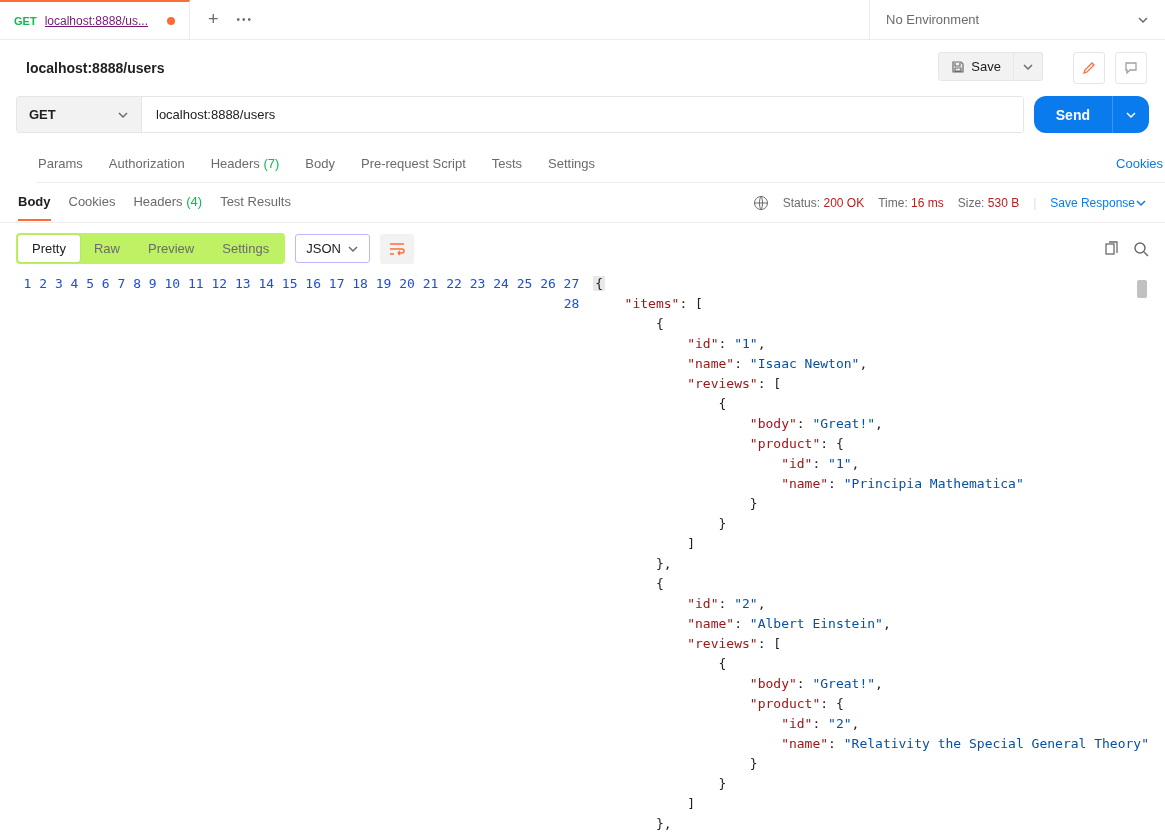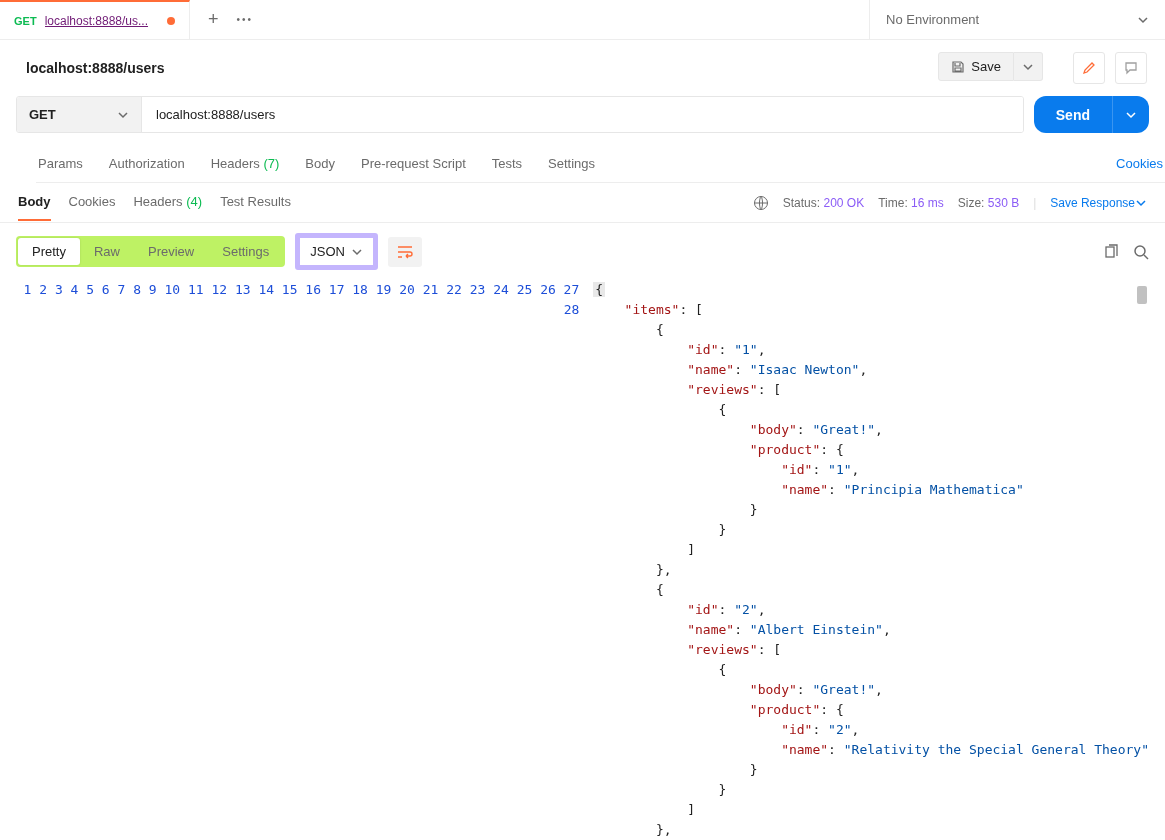--- a/index.html
+++ b/index.html
@@ -31,28 +31,28 @@
 .req-tabs { display: flex; padding: 0 2px; gap: 26px; align-items: center; height: 38px; border-bottom: 1px solid #ededed; margin-left: 36px; }
 .req-tab { color: #6b6b6b; cursor: pointer; font-size: 13px; }
 .req-tab .count { color: #0cbb52; }
 .cookies-link { margin-left: auto; color: #097bed; font-weight: 500; cursor: pointer; }
 .resp-hdr { display: flex; align-items: center; padding: 0 18px; height: 40px; border-bottom: 1px solid #ededed; }
 .resp-tabs { display: flex; gap: 18px; }
 .resp-tab { color: #6b6b6b; cursor: pointer; font-size: 13px; padding: 10px 0; }
 .resp-tab.active { color: #212121; font-weight: 600; border-bottom: 2px solid #ff6c37; }
 .resp-tab .count { color: #0cbb52; }
 .resp-meta { margin-left: auto; display: flex; align-items: center; gap: 14px; color: #6b6b6b; font-size: 12px; }
-.resp-meta .g { color: #8b5cf6; }
+.resp-meta .g { color: #b91c1c; }
 .save-resp { color: #097bed; font-weight: 500; cursor: pointer; display: flex; align-items: center; }
 .globe-icon { color: #6b6b6b; }
 .view-controls { display: flex; align-items: center; padding: 10px 16px; gap: 10px; }
 .view-pills { display: flex; background: #bef264; border-radius: 4px; padding: 2px; }
 .view-pill { padding: 6px 14px; color: #6b6b6b; cursor: pointer; border-radius: 3px; font-size: 13px; }
 .view-pill.active { background: #fff; color: #212121; box-shadow: 0 0 2px rgba(0,0,0,0.15); }
-.fmt-select { display: flex; align-items: center; gap: 6px; padding: 6px 10px; border: 5px solid #c4b5fd; border-radius: 3px; cursor: pointer; font-size: 13px; color: #212121; }
+.fmt-select { display: flex; align-items: center; gap: 6px; padding: 6px 10px; border: 1px solid #c4b5fd; border-radius: 3px; cursor: pointer; font-size: 13px; color: #212121; }
 .wrap-btn { width: 34px; height: 30px; display: flex; align-items: center; justify-content: center; background: #f2f2f2; border-radius: 3px; cursor: pointer; }
 .view-tools { margin-left: auto; display: flex; gap: 14px; color: #6b6b6b; }
 .view-tools > * { cursor: pointer; }
 .code-body { display: flex; font-family: "SF Mono", Menlo, Consolas, monospace; font-size: 13px; line-height: 20px; padding: 0 16px 16px; position: relative; }
 .gutter { text-align: right; color: #1d4ed8; padding-right: 14px; user-select: none; min-width: 48px; }
 .code { flex: 1; white-space: pre; color: #212121; position: relative; }
 .code .k { color: #a31515; }
 .code .s { color: #0451a5; }
 .vscroll { position: absolute; right: 18px; top: 6px; width: 10px; height: 18px; background: #c1c1c1; border-radius: 2px; }
 svg { display: block; }

